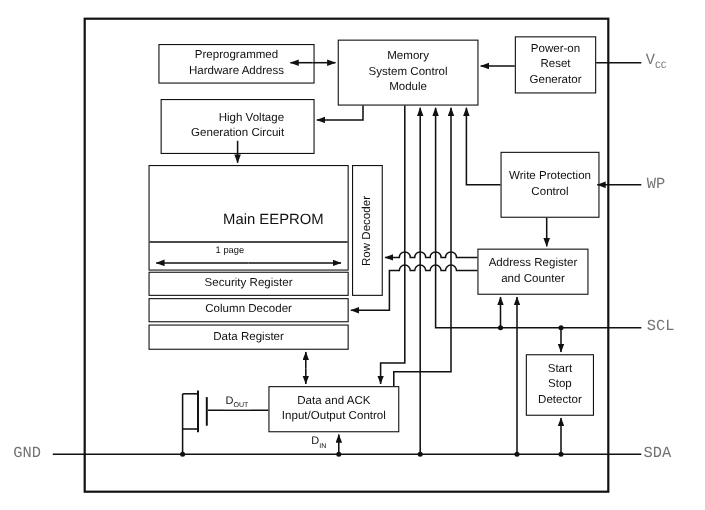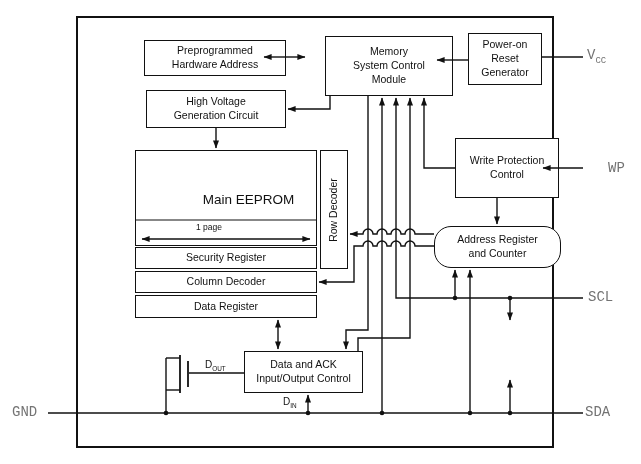--- a/index.html
+++ b/index.html
@@ -75,84 +75,89 @@
       <circle cx="455" cy="298" r="2.3"></circle>
       <circle cx="510" cy="298" r="2.3"></circle>
     </g>
   </svg>
 
   <div class="block" style="left:120px;top:40px;width:142px;height:36px;margin-left:24px;">
     <span class="bl">Preprogrammed
 Hardware Address</span>
   </div>
 
-  <div class="block" style="left:307px;top:36px;width:128px;height:60px;margin-left:18px;">
+  <div class="block" style="left:307px;top:36px;width:128px;height:60px;">
     <span class="bl">Memory
 System Control
 Module</span>
   </div>
 
   <div class="block" style="left:468px;top:33px;width:74px;height:52px;">
     <span class="bl">Power-on
 Reset
 Generator</span>
   </div>
 
-  <div class="block" style="left:146px;top:90px;width:140px;height:38px;">
+  <div class="block" style="left:146px;top:90px;width:140px;height:50px;text-align:right;">
     <span class="bl">High Voltage
 Generation Circuit</span>
   </div>
 
   <div class="block eeprom" style="left:135px;top:150px;width:182px;height:96px;align-items:flex-start;padding-left:45px;">
     <span class="bl" style="margin-top:40px;">Main EEPROM</span>
   </div>
 
   <div class="block rowdec" style="left:320px;top:150px;width:28px;height:119px;">
     <span class="bl">Row Decoder</span>
   </div>
 
-  <div class="block" style="left:455px;top:138px;width:104px;height:60px;">
+  <div class="block" style="left:455px;top:138px;width:90px;height:60px;">
     <span class="bl">Write Protection
 Control</span>
   </div>
 
   <div class="block" style="left:135px;top:247px;width:182px;height:22px;">
     <span class="bl">Security Register</span>
   </div>
 
-  <div class="block" style="left:434px;top:226px;width:127px;height:42px;border-radius:17px;">
+  <div class="block" style="left:434px;top:226px;width:101px;height:42px;">
     <span class="bl">Address Register
 and Counter</span>
   </div>
 
   <div class="block" style="left:135px;top:271px;width:182px;height:22px;">
     <span class="bl">Column Decoder</span>
   </div>
 
   <div class="block" style="left:135px;top:295px;width:182px;height:23px;">
     <span class="bl">Data Register</span>
   </div>
 
+  <div class="block" style="left:478px;top:322px;width:62px;height:56px;">
+    <span class="bl">Start
+Stop
+Detector</span>
+  </div>
 
   <div class="block" style="left:244px;top:351px;width:119px;height:42px;">
     <span class="bl">Data and ACK
 Input/Output Control</span>
   </div>
 
   <div class="page-label">1 page</div>
 
   <div class="sig-label" style="left:203px;top:359px;">
     <span>D</span><sub>OUT</sub>
   </div>
 
   <div class="sig-label" style="left:281px;top:396px;">
     <span>D</span><sub>IN</sub>
   </div>
 
   <div class="pin-label" style="left:587px;top:47px;">
     <span>V</span><sub>CC</sub>
   </div>
-  <div class="pin-label" style="left:588px;top:160px;margin-left:20px;">WP</div>
+  <div class="pin-label" style="left:588px;top:160px;">WP</div>
   <div class="pin-label" style="left:588px;top:289px;">SCL</div>
   <div class="pin-label" style="left:585px;top:404px;text-align:center;">SDA</div>
   <div class="pin-label" style="left:12px;top:404px;">GND</div>
 
 </div>
 
 </body></html>

